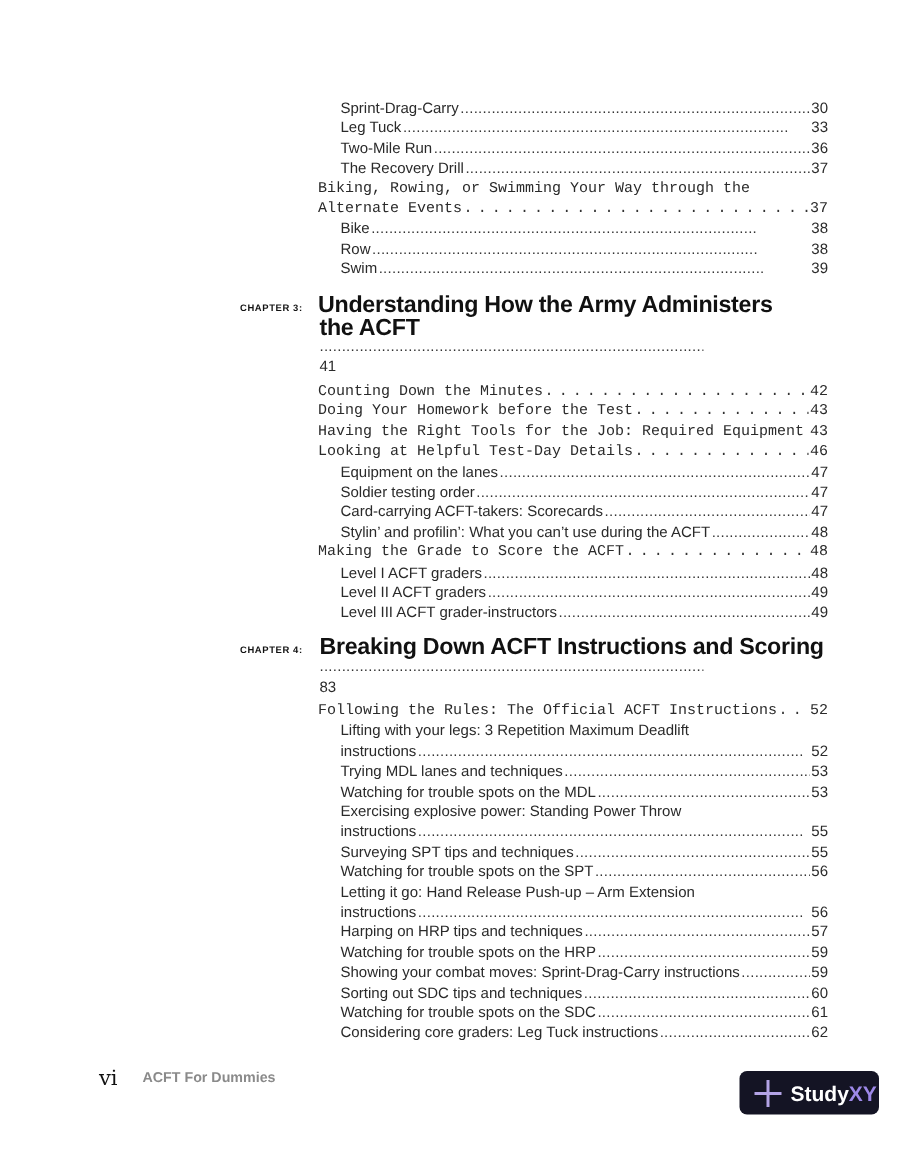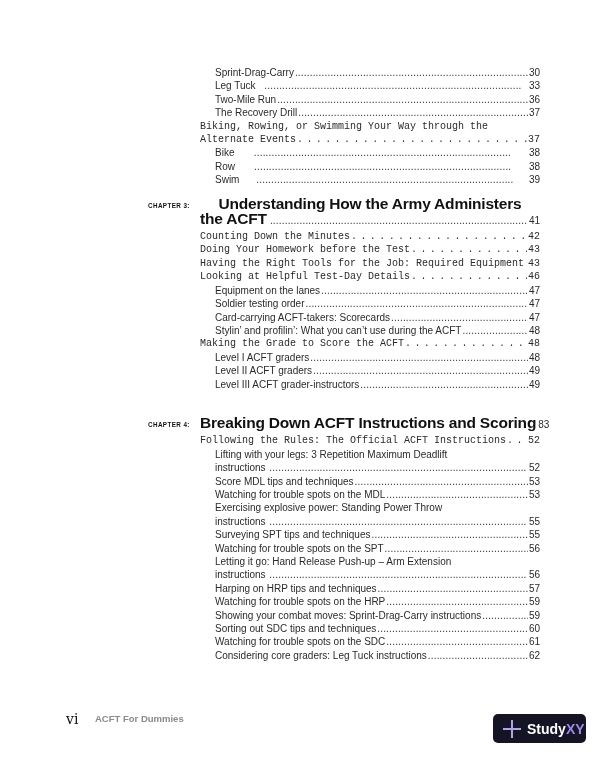--- a/index.html
+++ b/index.html
@@ -1,20 +1,20 @@
 <!DOCTYPE html>
 <html><head>
 <meta charset="utf-8">
 <style>
   html, body { margin: 0; padding: 0; }
   body {
     width: 612px; height: 767px; background: #ffffff; position: relative; overflow: hidden;
     font-family: "Liberation Sans", sans-serif; color: #222;
   }
-  .toc { position: absolute; left: 0; top: 66px; width: 596px; text-align: center; }
+  .toc { position: absolute; left: 12px; top: 66px; width: 596px; }
   .row {
     position: relative; display: flex; align-items: baseline;
     font-size: 10px; line-height: 13.4px; color: #2a2a2a;
   }
   .row.lvl1 { margin-left: 200px; width: 340px; font-family: Liberation Mono, monospace; }
   .row.lvl2 { margin-left: 215px; width: 325px; }
   .row .title { white-space: nowrap; }
   .row .leader {
     flex: 1; overflow: hidden; white-space: nowrap; margin: 0 1px;
     letter-spacing: 1.9px; color: #333;
@@ -24,21 +24,21 @@
   .chapter {
     position: relative; margin-left: 200px; width: 340px; margin-top: 8px; margin-bottom: 3px;
   }
   .chapter .ch-label {
     position: absolute; left: -52px; top: 7px; font-size: 6.3px; font-weight: bold;
     letter-spacing: 0.4px; color: #111;
   }
   .chapter .ch-title {
     font-size: 15.5px; font-weight: bold; color: #111; line-height: 17px; letter-spacing: -0.2px;
   }
-  .chapter .row { font-size: 15.5px; }
+  .chapter .row { font-size: 15.5px; flex-direction: column; }
   .chapter .row .title { font-weight: bold; color: #111; font-size: 15.5px; letter-spacing: -0.2px; }
   .chapter .row .page { font-size: 10px; }
   .chapter .row .leader { font-size: 10px; }
   .footer-page {
     position: absolute; left: 66px; top: 711px; font-family: "DejaVu Serif", serif;
     font-size: 14px; color: #111;
   }
   .footer-title {
     position: absolute; left: 95px; top: 713px; font-size: 9.5px; font-weight: bold; color: #8a8a8a;
   }
@@ -170,21 +170,21 @@
         <span class="leader"></span>
         <span class="page">49</span>
       </div>
       <div class="row lvl2">
         <span class="title">Level III ACFT grader-instructors</span>
         <span class="leader"></span>
         <span class="page">49</span>
       </div>
     </div>
 
-  <div class="chapter" style="margin-top:25px;">
+  <div class="chapter" style="margin-top:9px;">
     <span class="ch-label" style="top:5px;">CHAPTER 4:</span>
     <div class="row">
       <span class="title">Breaking Down ACFT Instructions and Scoring</span>
       <span class="leader"></span>
       <span class="page">83</span>
     </div>
   </div>
   <div id="ch4-list">
       <div class="row lvl1">
         <span class="title">Following the Rules: The Official ACFT Instructions</span>
@@ -193,21 +193,21 @@
       </div>
       <div class="row lvl2">
         <span class="title">Lifting with your legs: 3 Repetition Maximum Deadlift</span>
       </div>
       <div class="row lvl2">
         <span class="title">instructions</span>
         <span class="leader"></span>
         <span class="page">52</span>
       </div>
       <div class="row lvl2">
-        <span class="title">Score MDL tips and techniques</span>
+        <span class="title">Trying MDL lanes and techniques</span>
         <span class="leader"></span>
         <span class="page">53</span>
       </div>
       <div class="row lvl2">
         <span class="title">Watching for trouble spots on the MDL</span>
         <span class="leader"></span>
         <span class="page">53</span>
       </div>
       <div class="row lvl2">
         <span class="title">Exercising explosive power: Standing Power Throw</span>

